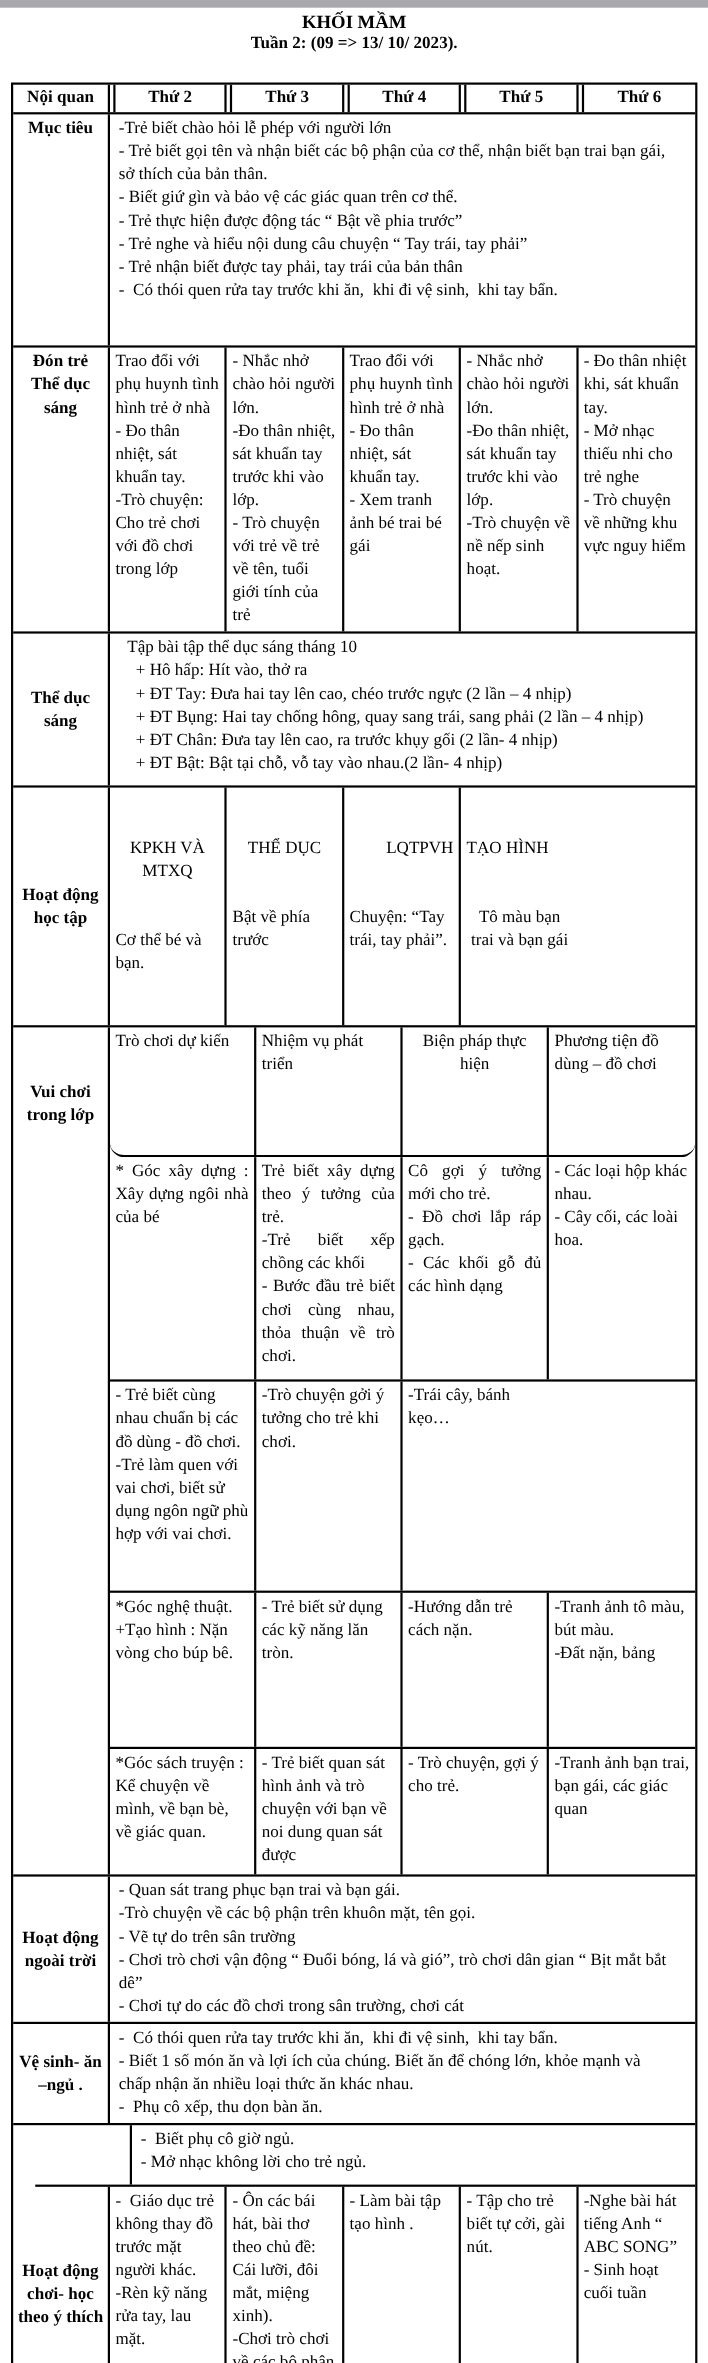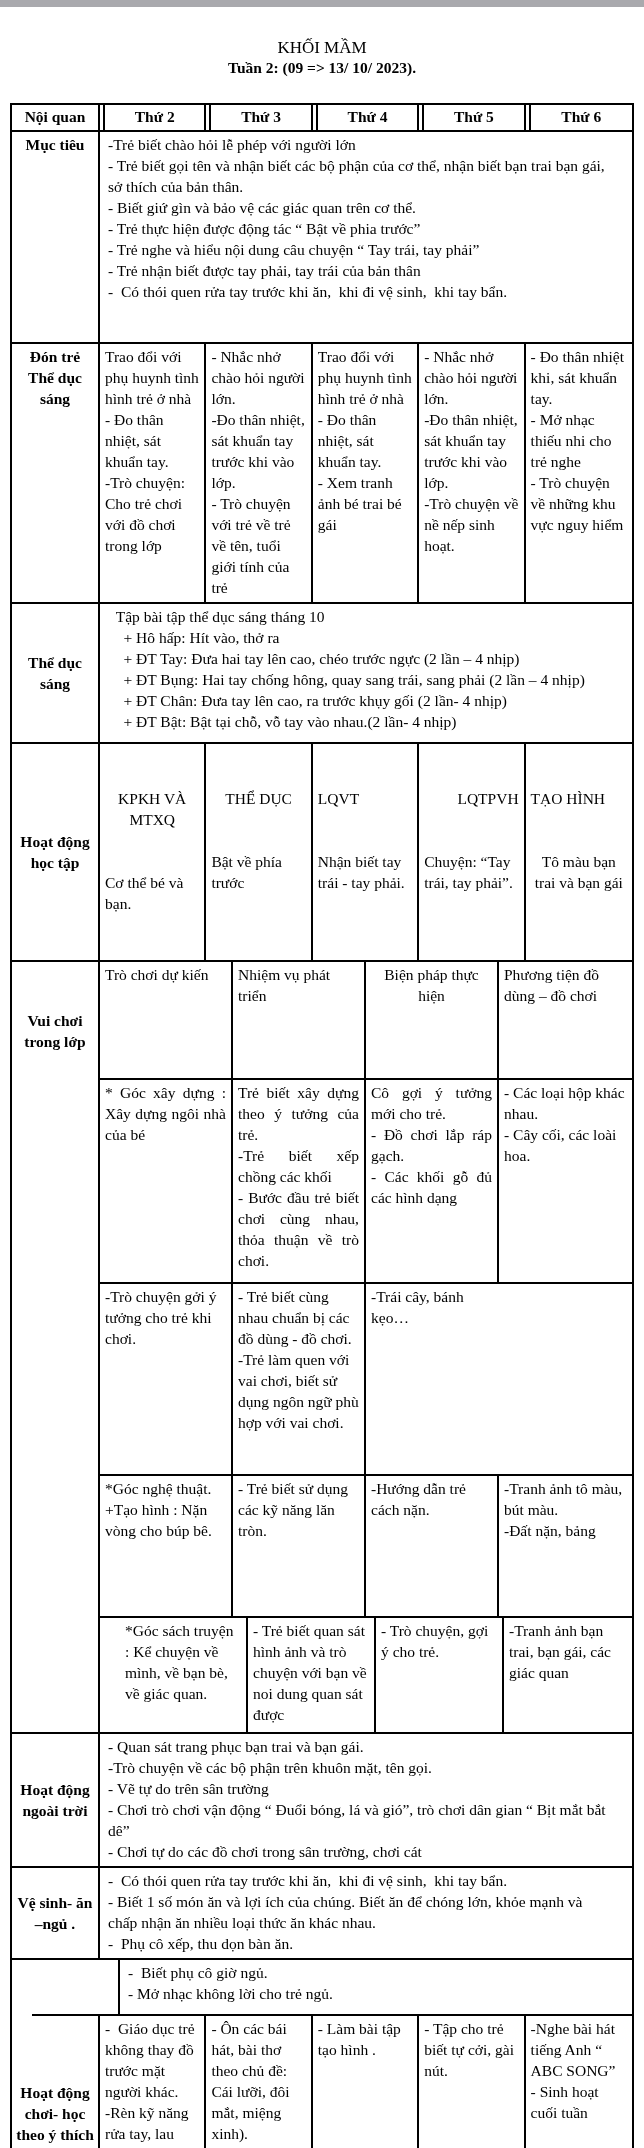--- a/index.html
+++ b/index.html
@@ -5,21 +5,21 @@
   * { margin: 0; padding: 0; box-sizing: border-box; }
   html, body { background: #ffffff; }
   body {
     width: 644px;
     font-family: "Liberation Serif", "DejaVu Serif", serif;
     color: #000;
   }
   .screen { width: 644px; min-height: 2148px; background: #fff; position: relative; }
   .top-bar { height: 7px; background: #a9a9ad; }
   .doc { padding: 3px 10px 0 10px; }
-  .title { text-align: center; font-weight: normal; font-size: 17px; line-height: 20px; margin-top: 28px; }
+  .title { text-align: center; font-weight: bold; font-size: 17px; line-height: 20px; }
   .subtitle { text-align: center; font-weight: bold; font-size: 15.5px; line-height: 19px; }
   .table { margin-top: 26px; border: 2px solid #000; background: #fff; }
 
   
   .thead { display: grid; grid-template-columns: 88px repeat(5, 1fr); column-gap: 3px; border-bottom: 2px solid #000; }
   .hcell { font-weight: bold; text-align: center; font-size: 15.5px; line-height: 22px; padding: 1px 0 2px 0;
            border-left: 2px solid #000; border-right: 2px solid #000; }
   .hcell:first-child { border-left: none; }
   .hcell:last-child { border-right: none; }
 
@@ -47,25 +47,25 @@
   
   .ht-title { font-weight: normal; }
   .t-c { text-align: center; }
   .t-r { text-align: right; }
   .b-c { text-align: center; }
 
   
   .vc-body { display: flex; flex-direction: column; }
   .vc-row { display: grid; grid-template-columns: repeat(4, 1fr); border-bottom: 2px solid #000; flex: 0 0 auto; }
   .vc-body .vc-row:last-child { border-bottom: none; flex: 1 1 auto; }
-  .vc-head { min-height: 118px; }
+  .vc-head { min-height: 118px; border-radius: 13px; }
   .vc-r1 { min-height: 204px; }
   .vc-r2 { min-height: 192px; }
   .vc-r3 { min-height: 142px; }
-  .vc-r4 { min-height: 114px; padding-left: 20px; }
+  .vc-r4 { min-height: 114px; }
   .just { text-align: justify; }
 </style>
 </head>
 <body>
 
 <div class="screen">
   <div class="top-bar"></div>
 
   <div class="doc">
     <div class="title">KHỐI MẦM</div>
@@ -128,24 +128,20 @@
           <div class="cell label vcen">Hoạt động học tập</div>
           <div class="cell">
             <div class="ht-title t-c">KPKH VÀ MTXQ</div>
             <div>Cơ thể bé và bạn.</div>
           </div>
           <div class="cell">
             <div class="ht-title t-c">THỂ DỤC</div>
             <div>Bật về phía trước</div>
           </div>
           <div class="cell">
-            <div class="ht-title">LQVT</div>
-            <div>Nhận biết tay trái - tay phải.</div>
-          </div>
-          <div class="cell">
             <div class="ht-title t-r">LQTPVH</div>
             <div>Chuyện: “Tay trái, tay phải”.</div>
           </div>
           <div class="cell">
             <div class="ht-title">TẠO HÌNH</div>
             <div class="b-c">Tô màu bạn trai và bạn gái</div>
           </div>
         </div>
 
         <div class="row">
@@ -162,23 +158,23 @@
               <div class="cell just">Trẻ biết xây dựng theo ý tưởng của trẻ.
 -Trẻ biết xếp chồng các khối
 - Bước đầu trẻ biết chơi cùng nhau, thỏa thuận về trò chơi.</div>
               <div class="cell just">Cô gợi ý tưởng mới cho trẻ.
 - Đồ chơi lắp ráp gạch.
 - Các khối gỗ đủ các hình dạng</div>
               <div class="cell">- Các loại hộp khác nhau.
 - Cây cối, các loài hoa.</div>
             </div>
             <div class="vc-row vc-r2">
-              <div class="cell">-Trò chuyện gởi ý tưởng cho trẻ khi chơi.</div>
               <div class="cell">- Trẻ biết cùng nhau chuẩn bị các đồ dùng - đồ chơi.
 -Trẻ làm quen với vai chơi, biết sử dụng ngôn ngữ phù hợp với vai chơi.</div>
+              <div class="cell">-Trò chuyện gởi ý tưởng cho trẻ khi chơi.</div>
               <div class="cell">-Trái cây, bánh kẹo…</div>
             </div>
             <div class="vc-row vc-r3">
               <div class="cell">*Góc nghệ thuật.
 +Tạo hình : Nặn vòng cho búp bê.</div>
               <div class="cell">- Trẻ biết sử dụng các kỹ năng lăn tròn.</div>
               <div class="cell">-Hướng dẫn trẻ cách nặn.</div>
               <div class="cell">-Tranh ảnh tô màu, bút màu.
 -Đất nặn, bảng</div>
             </div>

